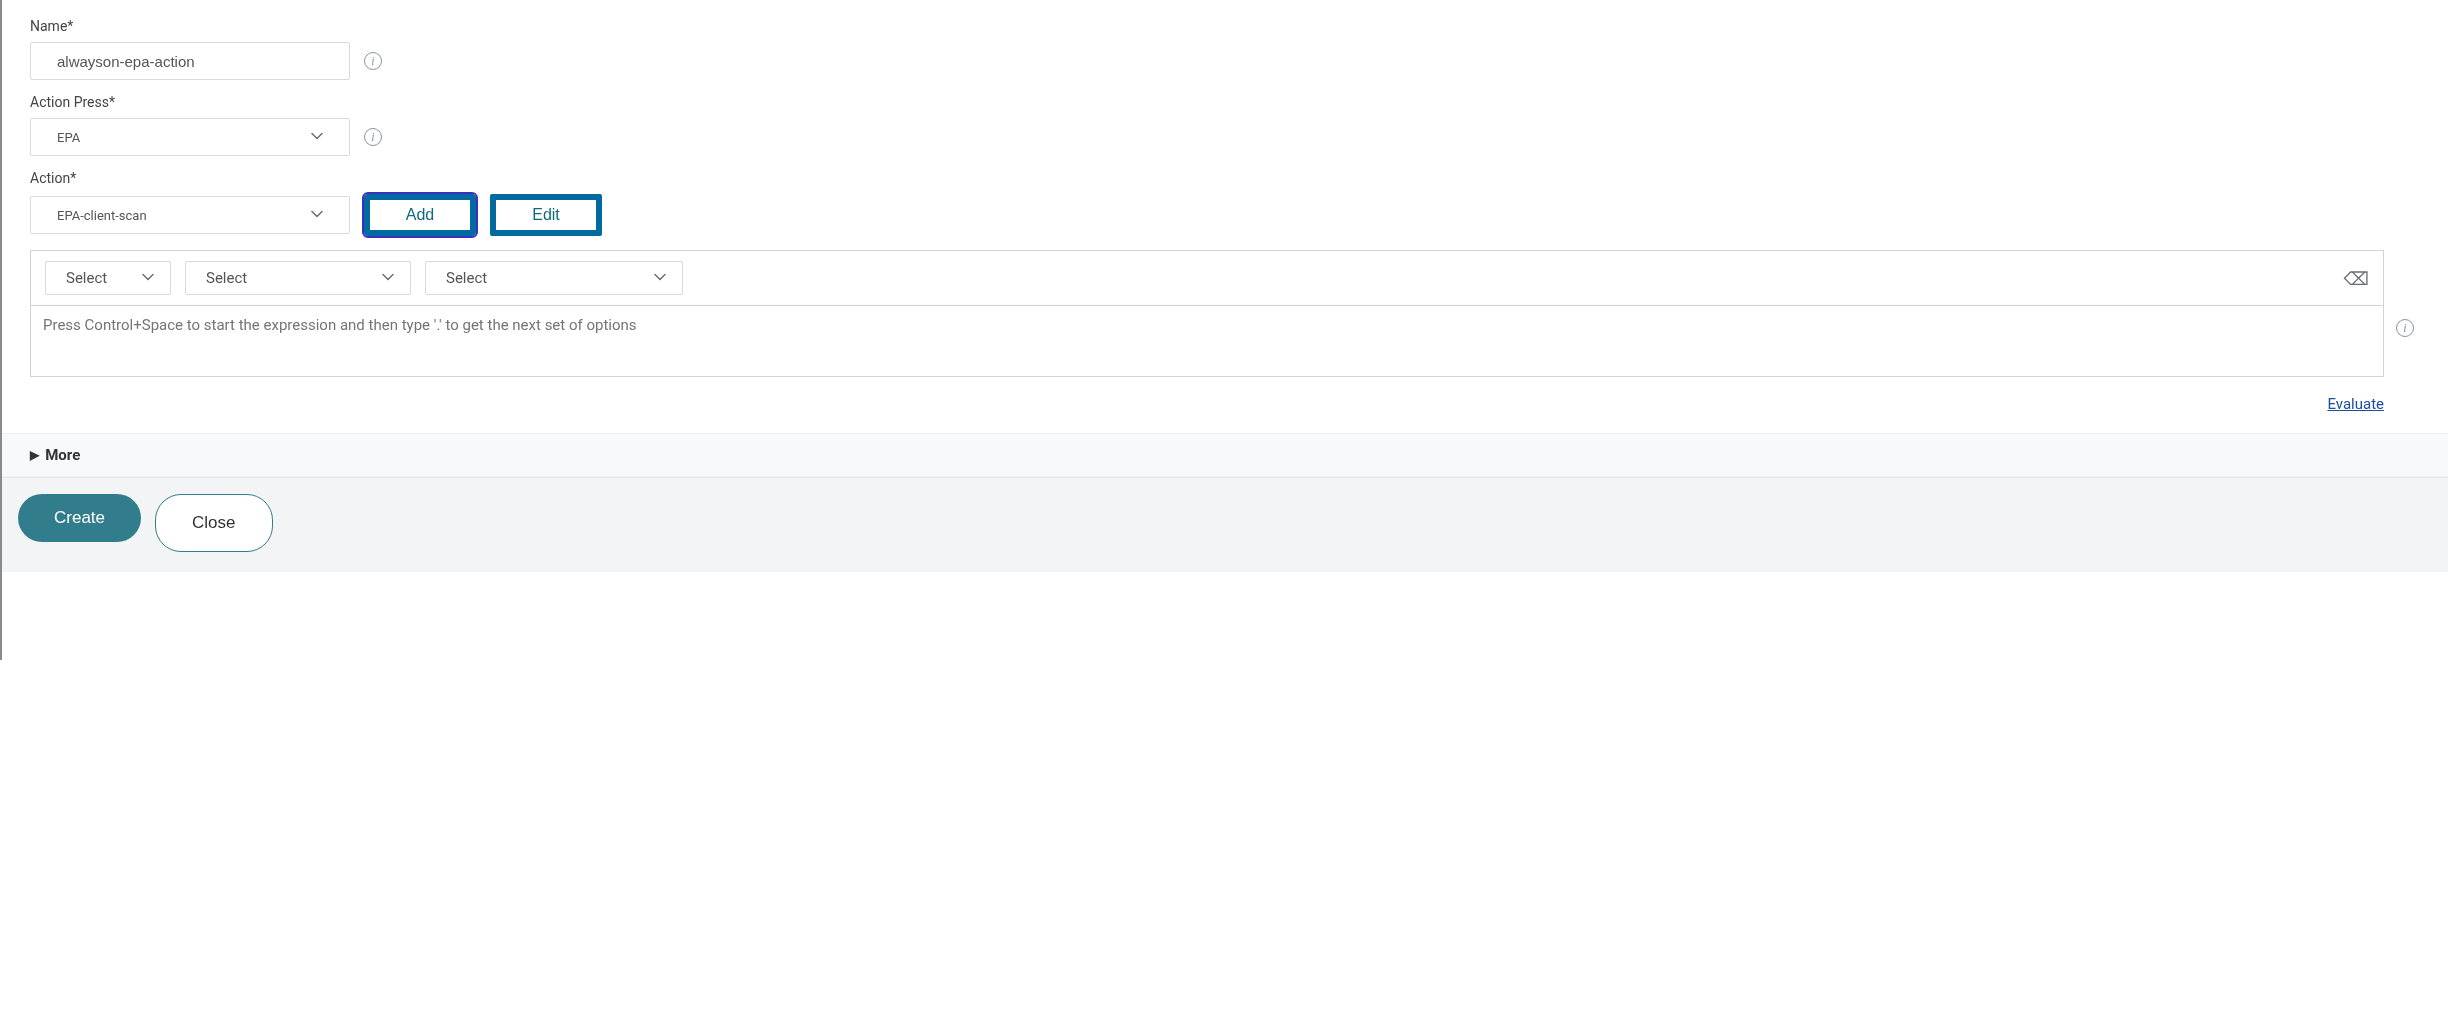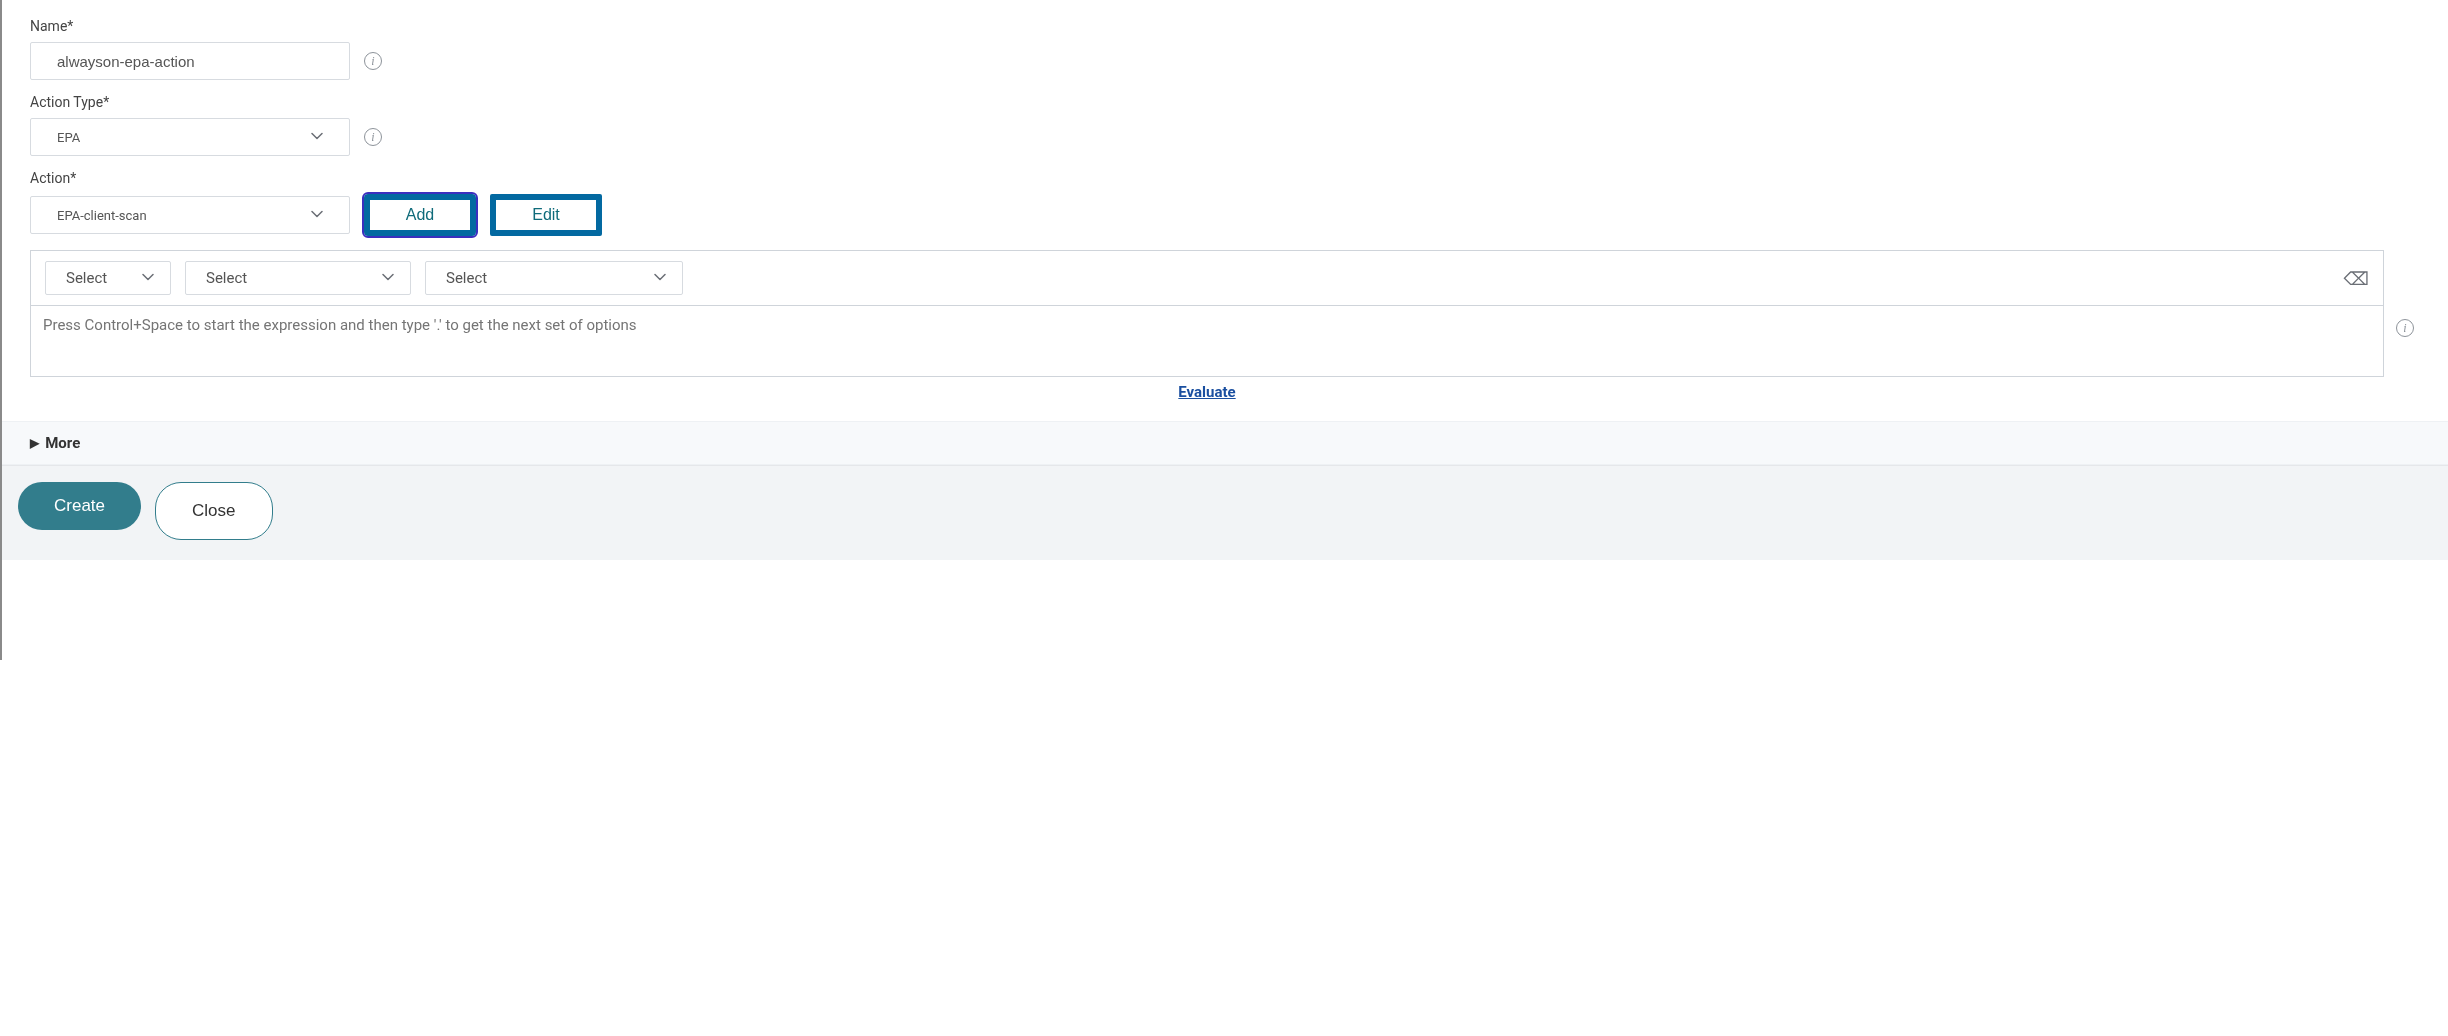--- a/index.html
+++ b/index.html
@@ -175,25 +175,24 @@
       display: block;
     }
     .side-info {
       position: absolute;
       right: 6px;
       top: 50%;
       transform: translateY(-50%);
     }
     .evaluate-row {
       display: flex;
-      justify-content: center;
+      justify-content: flex-end;
       padding-right: 36px;
-      margin-top: 6px;
+      margin-top: 18px;
       margin-bottom: 10px;
-      font-weight: bold;
     }
     .more-row {
       background: #f7f9fb;
       padding: 12px 28px;
       display: flex;
       align-items: center;
       gap: 6px;
       font-weight: 700;
       color: #333;
       font-size: 15px;
@@ -247,21 +246,21 @@
 
     <div class="row">
       <label class="label">Name*</label>
       <div class="control-line">
         <input class="text-input" type="text" value="alwayson-epa-action" style="">
         <span class="info-icon">i</span>
       </div>
     </div>
 
     <div class="row">
-      <label class="label">Action Type*</label>
+      <label class="label">Action Press*</label>
       <div class="control-line">
         <div class="select-box">
           <span>EPA</span>
           <span>
             <svg class="chevron-svg" viewBox="0 0 12 12">
                 <path d="M1 3.5 L6 8.5 L11 3.5" stroke="#6b6f76" stroke-width="1.5" fill="none" stroke-linecap="round" stroke-linejoin="round"></path>
               </svg>
           </span>
         </div>
         <span class="info-icon">i</span>

